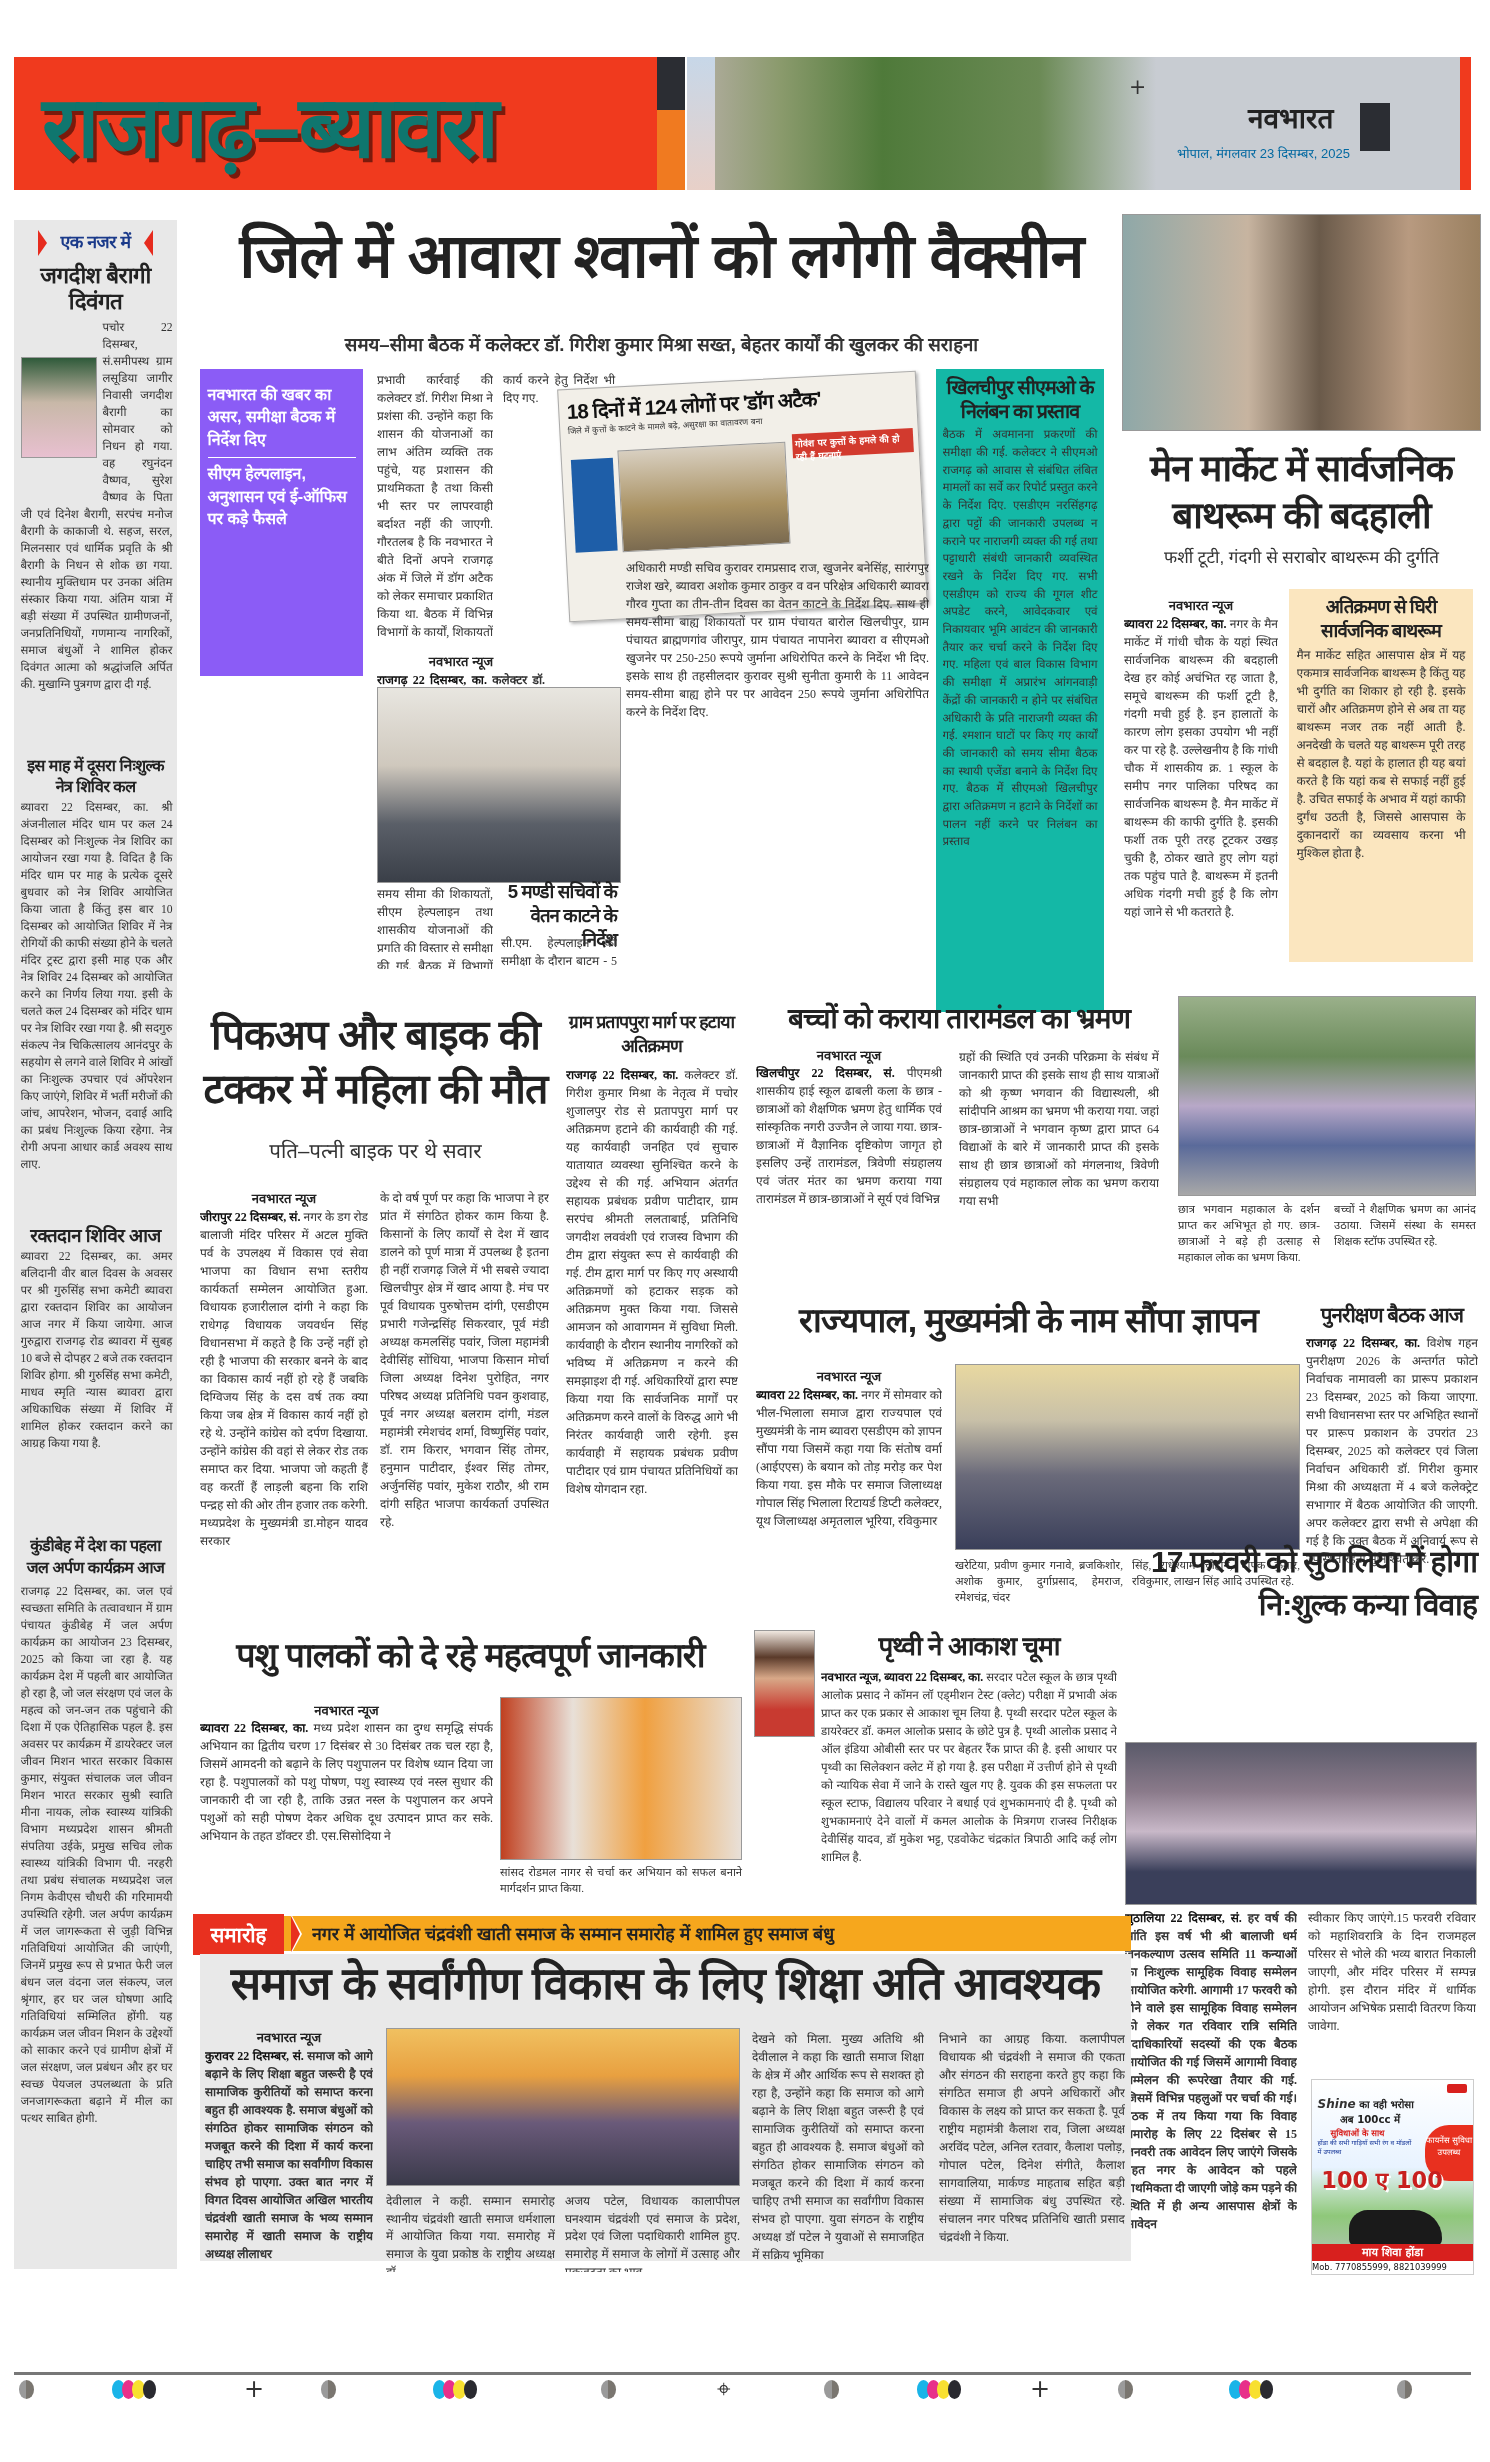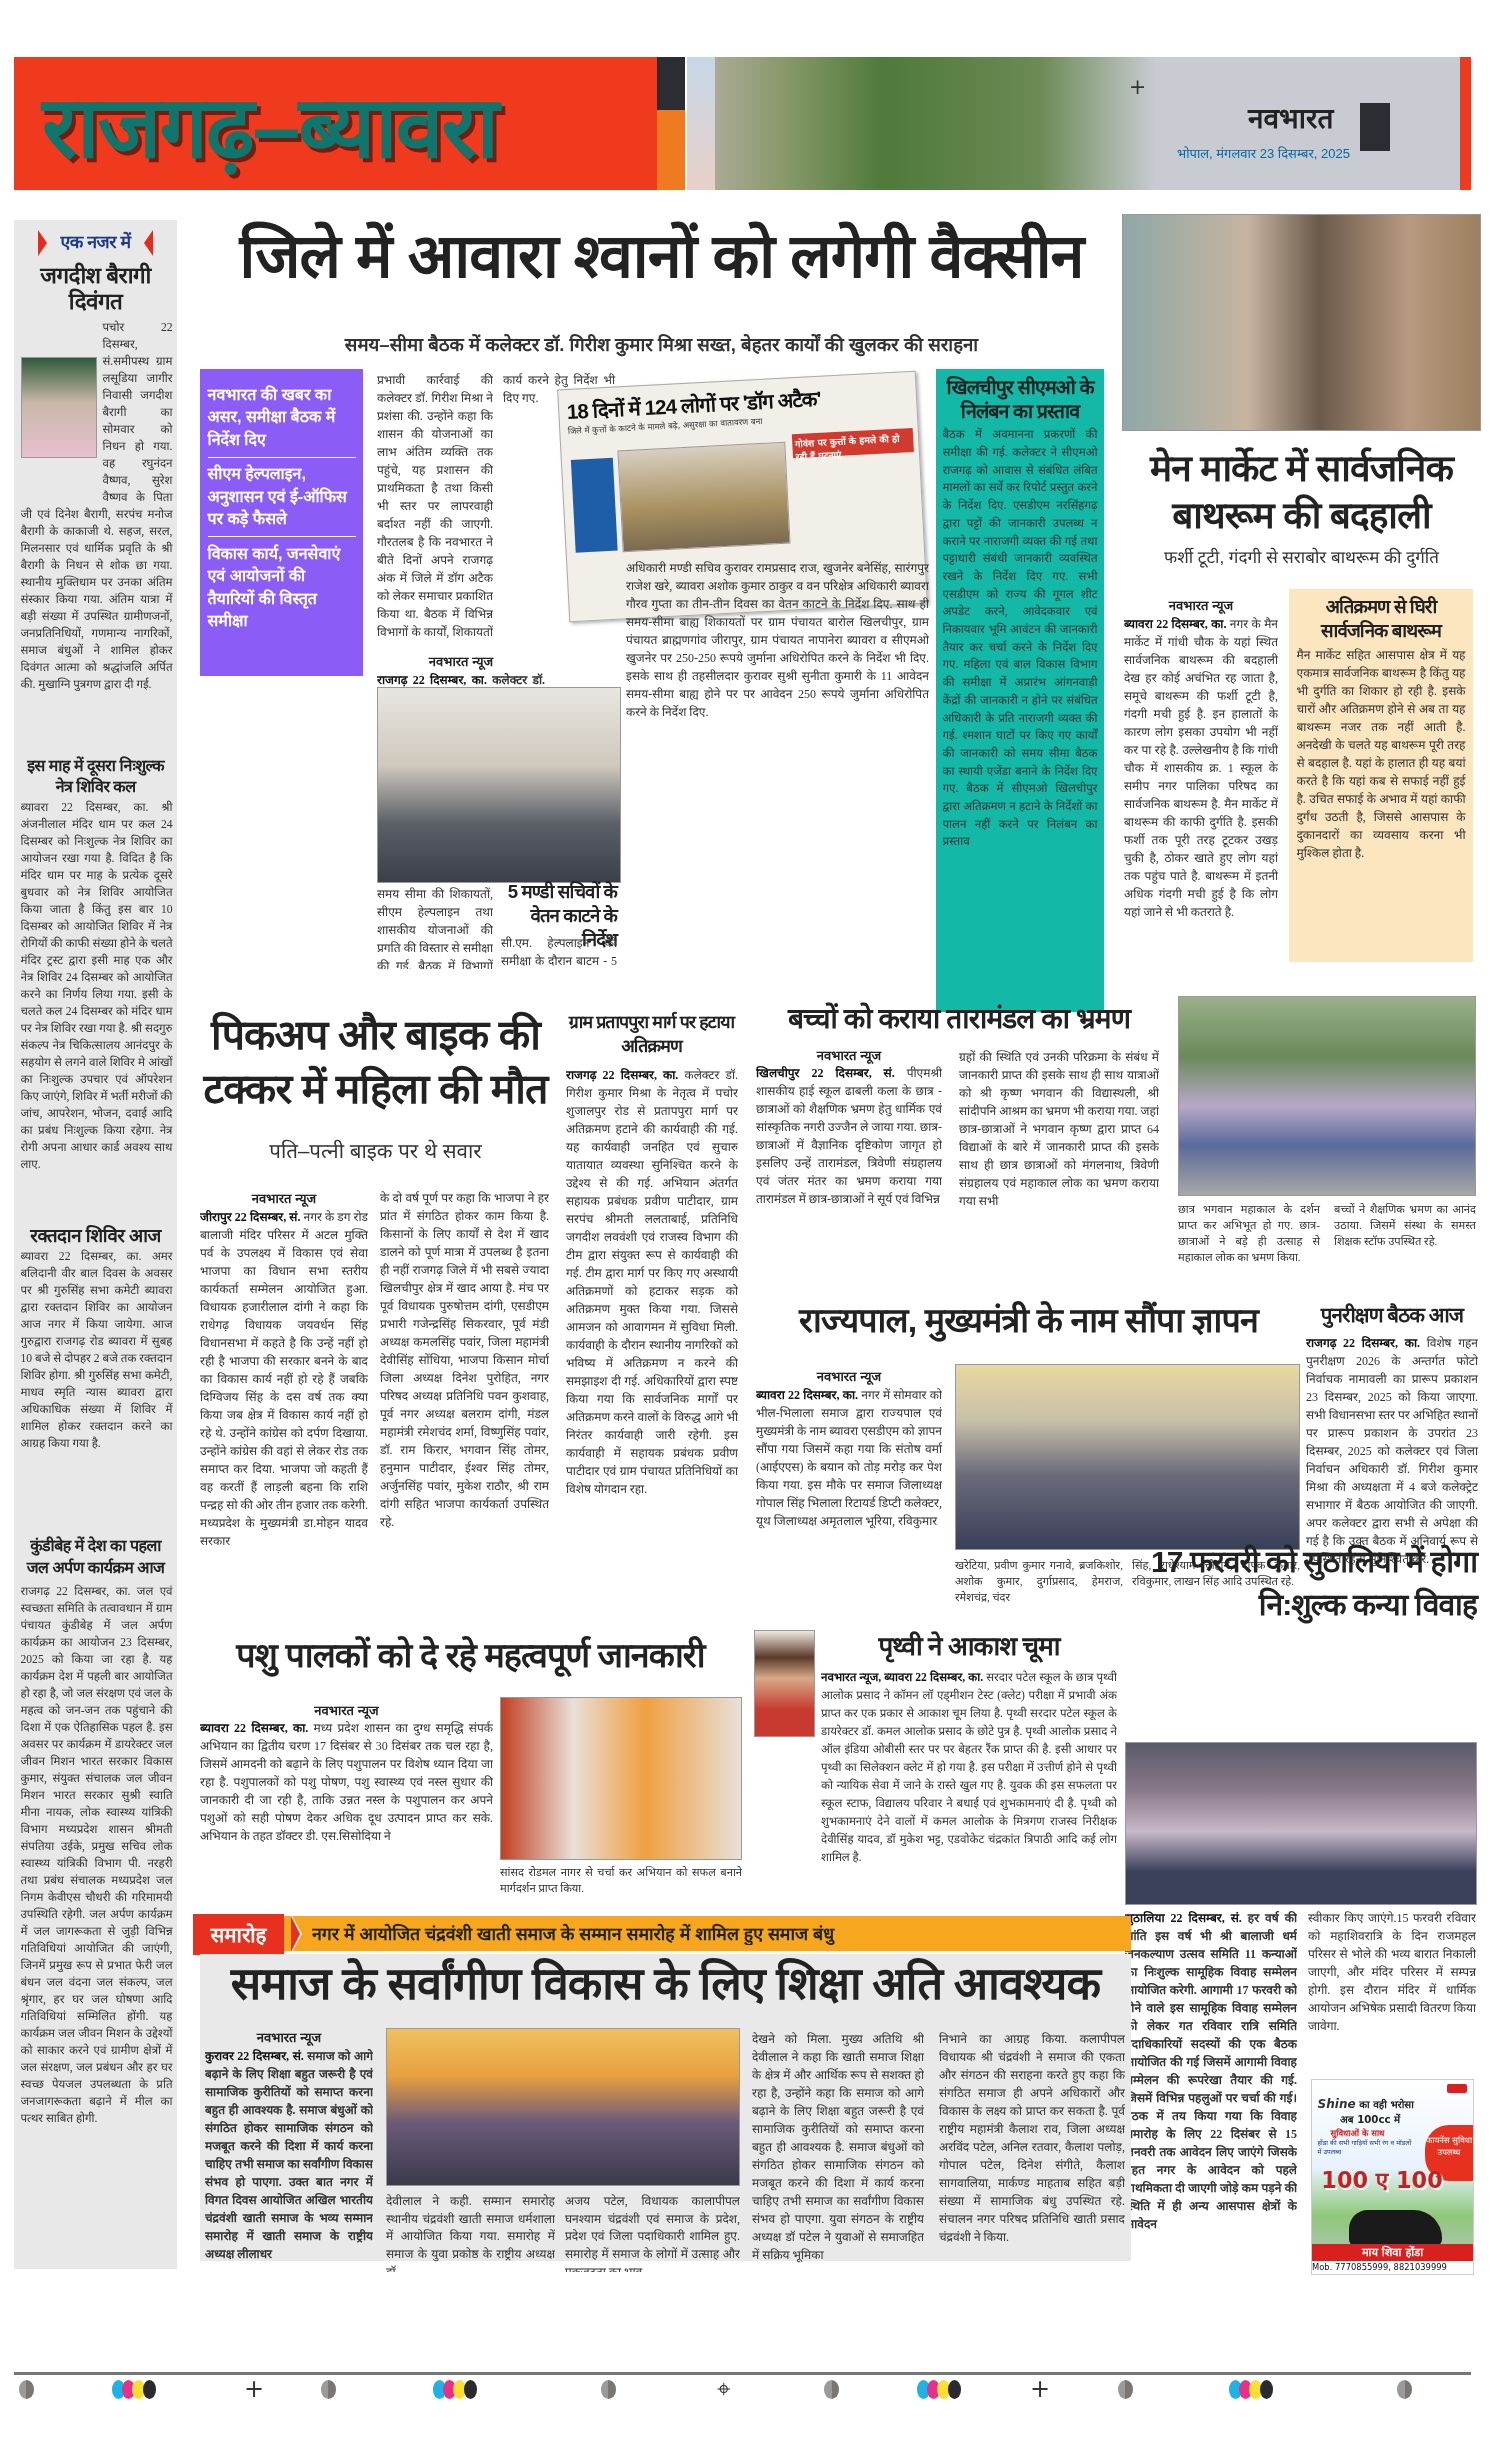--- a/index.html
+++ b/index.html
@@ -79,21 +79,20 @@
 <div class="abs txt" style="left:20.5px;top:1248px;width:152px;height:285px;font-size:11.6px;line-height:17px;overflow:hidden">ब्यावरा 22 दिसम्बर, का. अमर बलिदानी वीर बाल दिवस के अवसर पर श्री गुरुसिंह सभा कमेटी ब्यावरा द्वारा रक्तदान शिविर का आयोजन आज नगर में किया जायेगा. आज गुरुद्वारा राजगढ़ रोड ब्यावरा में सुबह 10 बजे से दोपहर 2 बजे तक रक्तदान शिविर होगा. श्री गुरुसिंह सभा कमेटी, माधव स्मृति न्यास ब्यावरा द्वारा अधिकाधिक संख्या में शिविर में शामिल होकर रक्तदान करने का आग्रह किया गया है.</div>
 <div class="abs lc-h" style="left:18.6px;top:1535px;width:154px;font-size:16px;line-height:22.4px">कुंडीबेह में देश का पहला जल अर्पण कार्यक्रम आज</div>
 <div class="abs txt" style="left:20.5px;top:1583px;width:152px;height:689px;font-size:11.6px;line-height:17px;overflow:hidden">राजगढ़ 22 दिसम्बर, का. जल एवं स्वच्छता समिति के तत्वावधान में ग्राम पंचायत कुंडीबेह में जल अर्पण कार्यक्रम का आयोजन 23 दिसम्बर, 2025 को किया जा रहा है. यह कार्यक्रम देश में पहली बार आयोजित हो रहा है, जो जल संरक्षण एवं जल के महत्व को जन-जन तक पहुंचाने की दिशा में एक ऐतिहासिक पहल है. इस अवसर पर कार्यक्रम में डायरेक्टर जल जीवन मिशन भारत सरकार विकास कुमार, संयुक्त संचालक जल जीवन मिशन भारत सरकार सुश्री स्वाति मीना नायक, लोक स्वास्थ्य यांत्रिकी विभाग मध्यप्रदेश शासन श्रीमती संपतिया उईके, प्रमुख सचिव लोक स्वास्थ्य यांत्रिकी विभाग पी. नरहरी तथा प्रबंध संचालक मध्यप्रदेश जल निगम केवीएस चौधरी की गरिमामयी उपस्थिति रहेगी. जल अर्पण कार्यक्रम में जल जागरूकता से जुड़ी विभिन्न गतिविधियां आयोजित की जाएंगी, जिनमें प्रमुख रूप से प्रभात फेरी जल बंधन जल वंदना जल संकल्प, जल श्रृंगार, हर घर जल घोषणा आदि गतिविधियां सम्मिलित होंगी. यह कार्यक्रम जल जीवन मिशन के उद्देश्यों को साकार करने एवं ग्रामीण क्षेत्रों में जल संरक्षण, जल प्रबंधन और हर घर स्वच्छ पेयजल उपलब्धता के प्रति जनजागरूकता बढ़ाने में मील का पत्थर साबित होगी.</div>
 
 <div class="abs hl" style="left:196px;top:224px;width:931px;font-size:61px;text-align:center">जिले में आवारा श्वानों को लगेगी वैक्सीन</div>
 <div class="abs sub" style="left:196px;top:331px;width:931px;font-size:18.6px;font-weight:bold">समय–सीमा बैठक में कलेक्टर डॉ. गिरीश कुमार मिश्रा सख्त, बेहतर कार्यों की खुलकर की सराहना</div>
 
 <div class="abs" id="bluebox">
   <div class="bb-item">नवभारत की खबर का असर, समीक्षा बैठक में निर्देश दिए</div>
   <div class="bb-item">सीएम हेल्पलाइन, अनुशासन एवं ई-ऑफिस पर कड़े फैसले</div>
-  <div class="bb-item">विकास कार्य, जनसेवाएं एवं आयोजनों की तैयारियों की विस्तृत समीक्षा</div>
 </div>
 <div class="abs txt" style="left:377px;top:371px;width:116px;height:270px;overflow:hidden">प्रभावी कार्रवाई की कलेक्टर डॉ. गिरीश मिश्रा ने प्रशंसा की. उन्होंने कहा कि शासन की योजनाओं का लाभ अंतिम व्यक्ति तक पहुंचे, यह प्रशासन की प्राथमिकता है तथा किसी भी स्तर पर लापरवाही बर्दाश्त नहीं की जाएगी. गौरतलब है कि नवभारत ने बीते दिनों अपने राजगढ़ अंक में जिले में डॉग अटैक को लेकर समाचार प्रकाशित किया था. बैठक में विभिन्न विभागों के कार्यों, शिकायतों के निवारण, ई-ऑफिस उपयोग, ई-केवायसी,</div>
 <div class="abs txt" style="left:503px;top:371px;width:112px;">कार्य करने हेतु निर्देश भी दिए गए.</div>
 
 <div class="abs" style="left:563px;top:380px;width:359px;height:233px;background:#f2efe8;border:0.9px solid #aaa;transform:rotate(-3deg);box-shadow:1.9px 1.9px 3.7px rgba(0,0,0,.3)">
   <div class="hl" style="font-size:20.5px;padding:11.2px 7.5px 1.9px;color:#111">18 दिनों में 124 लोगों पर 'डॉग अटैक'</div>
   <div style="font-size:8.4px;padding:0 7.5px;color:#333">जिले में कुत्तों के काटने के मामले बढ़े, असुरक्षा का वातावरण बना</div>
   <div style="position:absolute;left:9.3px;top:70px;width:42px;height:93px;background:#1e5ea8"></div>
   <div class="photo" style="position:absolute;left:56px;top:63px;width:168px;height:102px;background:linear-gradient(#d8cfc0,#a89060 60%,#7a6a50)"></div>
   <div style="position:absolute;left:231px;top:56px;width:121px;height:24px;background:#d23a2e;color:#fff;font-size:9.3px;font-weight:bold;padding:2.8px">गोवंश पर कुत्तों के हमले की हो रही हैं घटनाएं</div>

